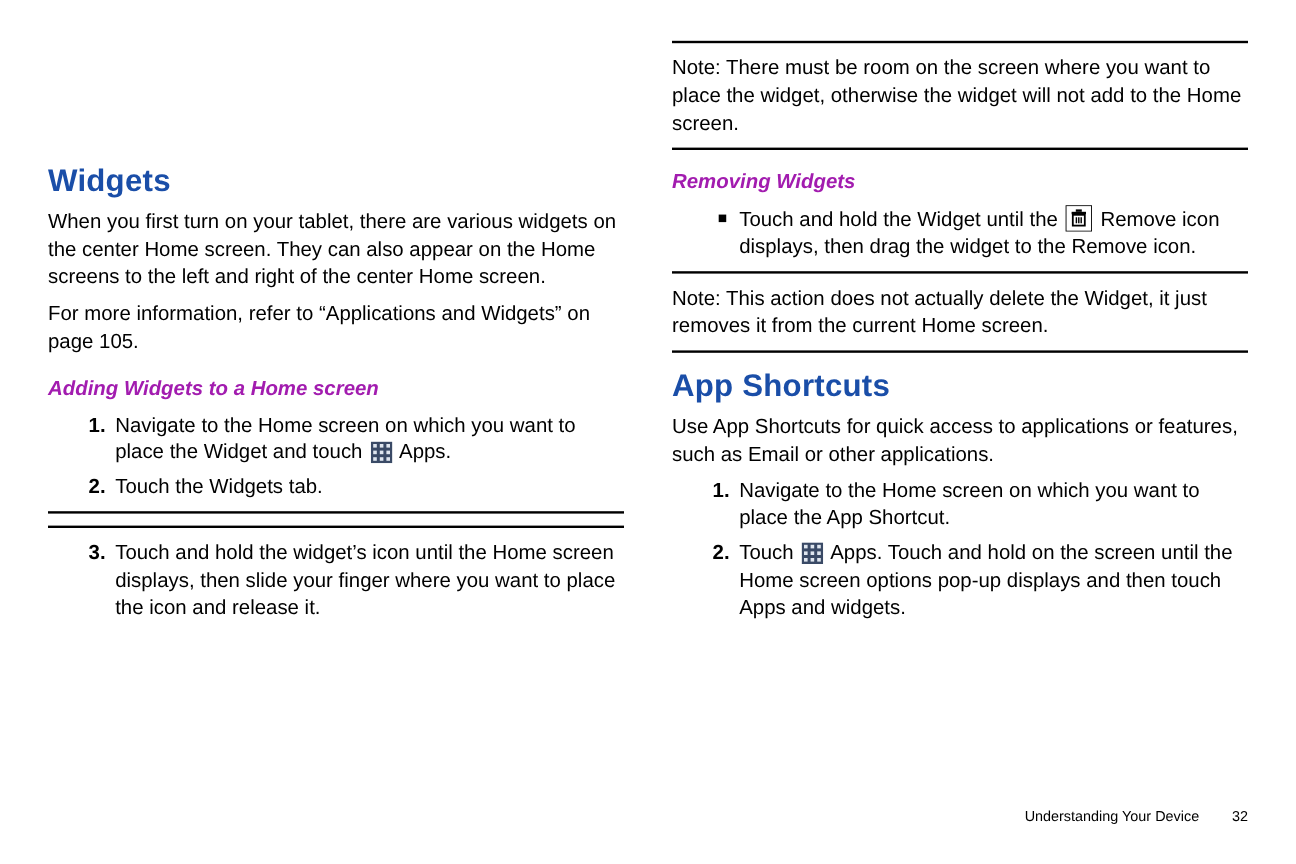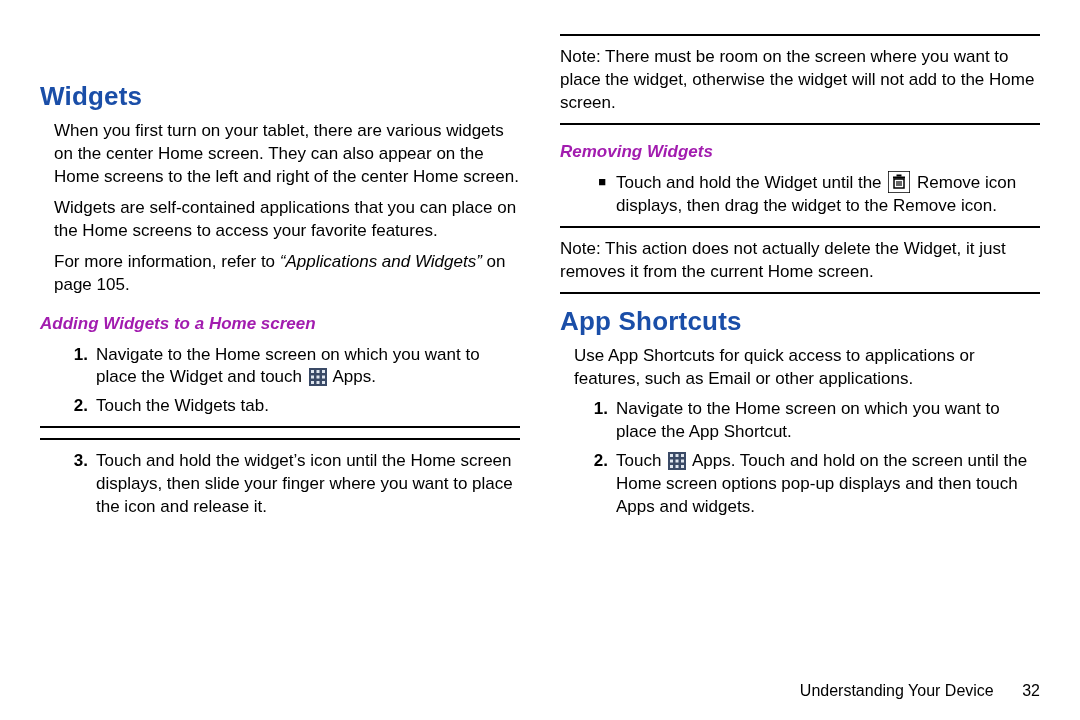--- a/index.html
+++ b/index.html
@@ -32,21 +32,21 @@
     letter-spacing: 0.2px;
   }
   .h2 {
     font-size: 17px;
     font-weight: 800;
     font-style: italic;
     color: #a21caf;
     margin: 16px 0 8px 0;
   }
   p { margin: 0 0 8px 0; }
-  .indent-body { margin-left: 14px; }
+  .indent-body { }
   .ol-item {
     display: flex;
     margin: 0 0 6px 0;
   }
   .ol-num {
     width: 28px;
     flex: 0 0 28px;
     text-align: right;
     font-weight: 700;
     padding-right: 8px;
@@ -63,57 +63,56 @@
     padding-right: 10px;
     font-size: 13px;
     line-height: 1.6;
   }
   .hr {
     border: none;
     border-top: 2px solid #000;
     margin: 8px 0 10px 0;
   }
   .bold { font-weight: 400; }
-  .ital { font-style: italic; }
+  .ital { }
   .icon {
     display: inline-block;
     vertical-align: middle;
     position: relative;
     top: -1px;
     margin: 0 2px;
   }
   .apps-icon {
     width: 18px;
     height: 18px;
   }
   .apps-icon svg { display: block; }
   .remove-icon {
     width: 22px;
     height: 22px;
   }
   .remove-icon svg { display: block; }
   .footer {
     position: absolute;
-    bottom: 18px;
+    bottom: 32px;
     right: 40px;
-    font-size: 16px;
+    font-size: 12px;
   }
   .footer .pg { margin-left: 24px; }
   .indent-list { margin-left: 28px; }
 </style>
 </head>
 <body>
 
 <div class="page">
 
   <div class="col">
     <div class="h1">Widgets</div>
     <div class="indent-body">
       <p>When you first turn on your tablet, there are various widgets on the center Home screen. They can also appear on the Home screens to the left and right of the center Home screen.</p>
-      <p>Widgets are self-contained applications that you can place on the Home screens to access your favorite features.</p>
       <p>
         <span>For more information, refer to </span><span class="ital">“Applications and Widgets”</span><span> on page 105.</span>
       </p>
     </div>
 
     <div class="h2">Adding Widgets to a Home screen</div>
     <div class="indent-list">
       <div class="ol-item">
         <div class="ol-num">1.</div>
         <div class="ol-body">

